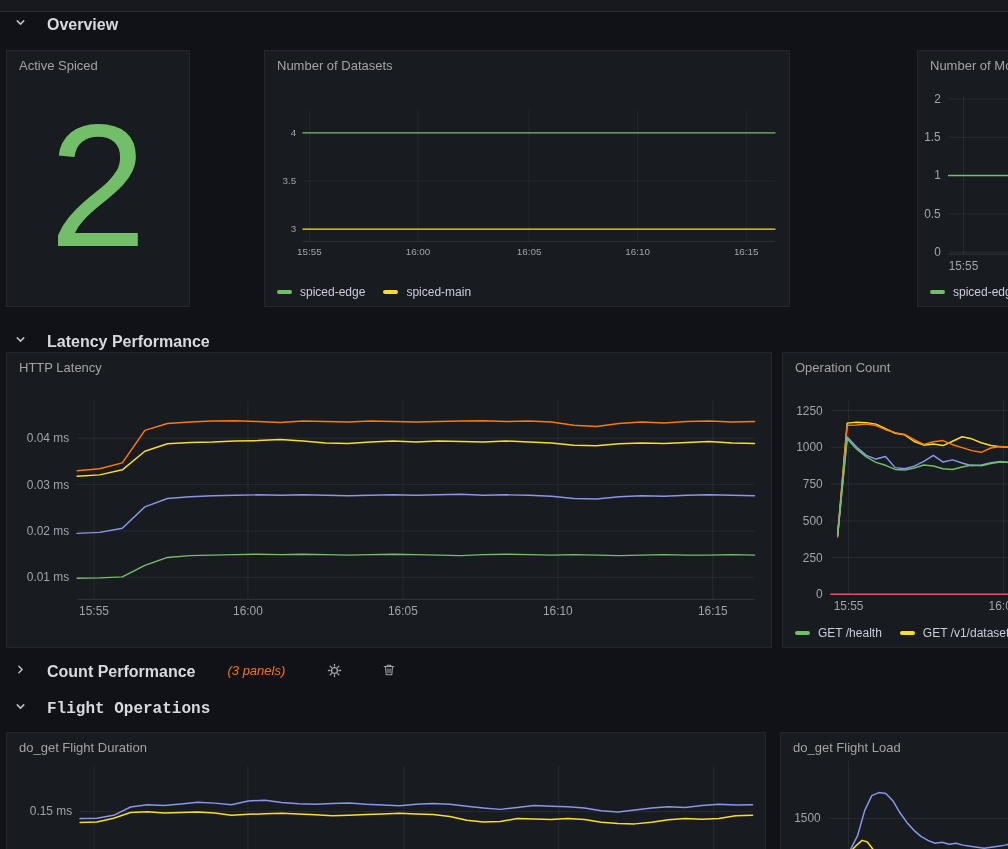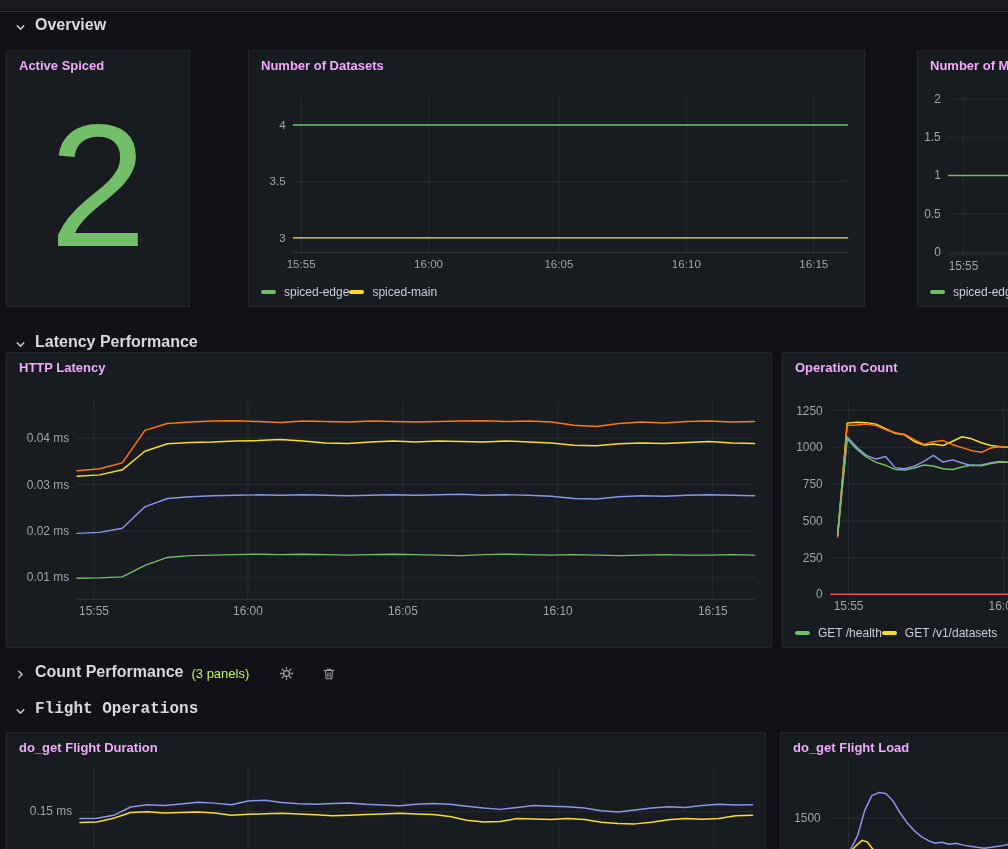--- a/index.html
+++ b/index.html
@@ -1,31 +1,31 @@
 <!DOCTYPE html>
 <html><head>
 <meta charset="utf-8">
 <style>
   html,body{margin:0;padding:0;background:#0b0c0e;}
   .screen{position:relative;width:1008px;height:849px;overflow:hidden;background:#111217;
           font-family:"Liberation Sans",sans-serif;}
   .topbar{position:absolute;left:0;top:0;width:100%;height:12px;background:#17191f;
           border-bottom:1px solid #2c2e34;box-sizing:border-box;}
-  .section-header{position:absolute;display:flex;align-items:flex-end;gap:8px;color:#D8D9DF;
+  .section-header{position:absolute;display:flex;align-items:flex-start;gap:20px;color:#D8D9DF;
           font-size:16px;font-weight:700;cursor:pointer;white-space:nowrap;}
   .section-header .chev{display:flex;align-items:center;}
   .section-header .chev.right svg{transform:rotate(-90deg);}
-  .row-meta{font-size:13px;color:#bef264;font-weight:400;}
+  .row-meta{font-size:13px;font-style:italic;color:#f97316;font-weight:400;margin-left:12px;}
   .row-icon{display:flex;align-items:center;margin-left:22px;cursor:pointer;}
   .panel{position:absolute;background:#181B1F;border:1px solid #24262C;box-sizing:border-box;}
-  .panel-title{position:absolute;left:12px;top:7px;font-size:13px;font-weight:700;color:#f0abfc;
+  .panel-title{position:absolute;left:12px;top:7px;font-size:13px;font-weight:400;color:#a3a3a3;
           white-space:nowrap;z-index:2;}
   .chart{position:absolute;left:0;top:0;width:100%;height:100%;}
   .chart text{font-family:"Liberation Sans",sans-serif;font-size:12px;fill:#A2A4AC;}
-  .legend{position:absolute;left:12px;bottom:7px;display:flex;font-size:12px;
+  .legend{position:absolute;left:12px;bottom:7px;display:flex;gap:18px;font-size:12px;
           color:#CCCCDC;align-items:center;white-space:nowrap;z-index:2;}
   .legend-item{display:flex;align-items:center;cursor:pointer;}
   .legend-item i{display:inline-block;width:15px;height:4px;border-radius:2px;margin-right:8px;}
   .big-number{position:absolute;left:0;top:14px;right:0;bottom:0;display:flex;align-items:center;
           justify-content:center;font-size:175px;font-weight:500;color:#73BF69;line-height:1;}
 </style>
 </head>
 <body>
 
 <div class="screen">
@@ -39,21 +39,21 @@
         </svg>
     </span>
     <span>Overview</span>
   </div>
 
   <div class="panel" style="left:6px;top:50px;width:184px;height:257px;">
     <div class="panel-title">Active Spiced</div>
     <div class="big-number">2</div>
   </div>
 
-  <div class="panel" style="left:248px;top:50px;width:617px;height:257px;">
+  <div class="panel" style="left:264px;top:50px;width:526px;height:257px;">
     <div class="panel-title">Number of Datasets</div>
     <svg class="chart" viewBox="0 0 637 257">
         <line x1="46" y1="73.0" x2="620" y2="73.0" stroke="rgba(204,204,220,0.09)"></line>
         <text x="38" y="77" text-anchor="end">4</text>
         <line x1="46" y1="131.5" x2="620" y2="131.5" stroke="rgba(204,204,220,0.09)"></line>
         <text x="38" y="135.5" text-anchor="end">3.5</text>
         <line x1="46" y1="190.0" x2="620" y2="190.0" stroke="rgba(204,204,220,0.09)"></line>
         <text x="38" y="194" text-anchor="end">3</text>
         <line x1="54.0" y1="45" x2="54.0" y2="205" stroke="rgba(204,204,220,0.09)"></line>
         <text x="54.0" y="221" text-anchor="middle">15:55</text>

